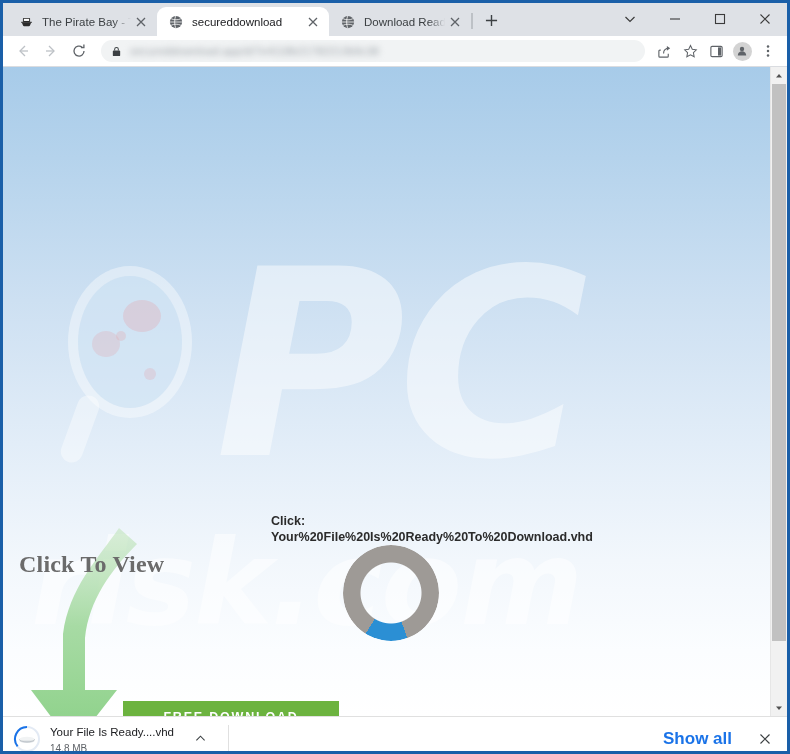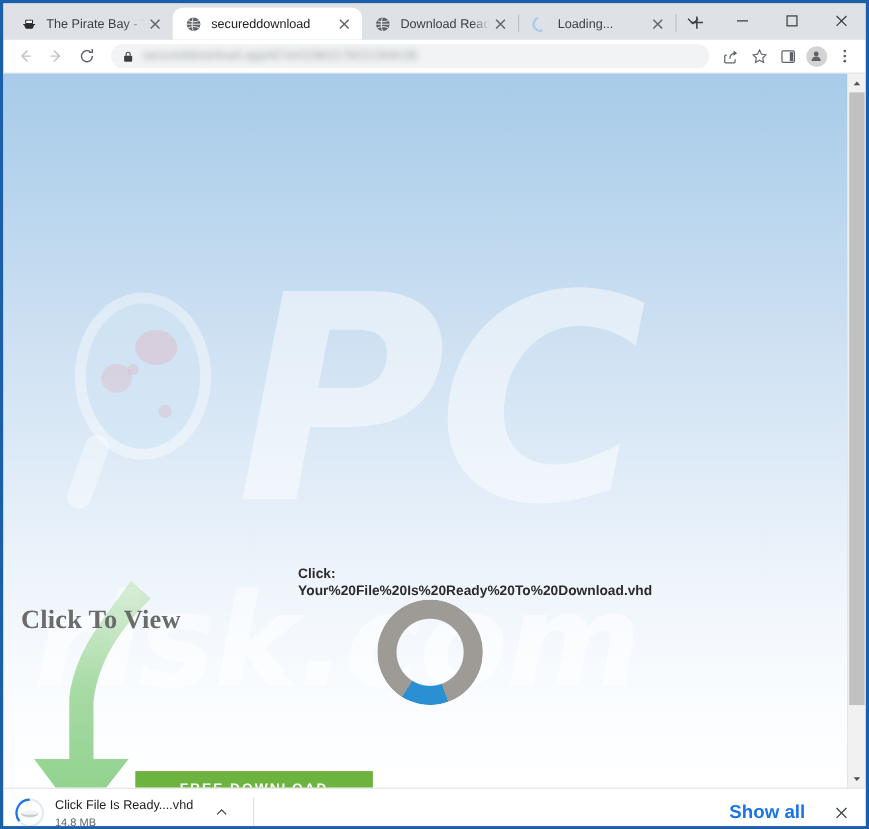--- a/index.html
+++ b/index.html
@@ -456,31 +456,20 @@
       <span class="tab-title">Download Ready</span>
       <span class="tab-close">
         <svg width="10" height="10" viewBox="0 0 10 10">
           <path d="M1 1 L9 9 M9 1 L1 9" stroke="#5f6368" stroke-width="1.3" fill="none"></path>
         </svg>
       </span>
     </div>
 
     <div class="tab-sep"></div>
 
-    <div class="tab w4">
-      <span class="tab-favicon">
-        <span class="spinner-ring"></span>
-      </span>
-      <span class="tab-title">Loading...</span>
-      <span class="tab-close">
-        <svg width="10" height="10" viewBox="0 0 10 10">
-          <path d="M1 1 L9 9 M9 1 L1 9" stroke="#5f6368" stroke-width="1.3" fill="none"></path>
-        </svg>
-      </span>
-    </div>
 
     <div class="tab-sep"></div>
 
     <div class="newtab">
       <svg width="13" height="13" viewBox="0 0 14 14">
         <path d="M7 1v12M1 7h12" stroke="#3c4043" stroke-width="1.5" fill="none"></path>
       </svg>
     </div>
 
     <div class="wincontrols">
@@ -637,21 +626,21 @@
       <span class="dl-icon">
         <svg width="28" height="28" viewBox="0 0 28 28">
           <circle cx="14" cy="14" r="12" fill="none" stroke="#e3eaf4" stroke-width="2"></circle>
           <path d="M14 2 A12 12 0 0 0 4.6 21.4" fill="none" stroke="#1a73e8" stroke-width="2"></path>
           <ellipse cx="14" cy="15.5" rx="7.6" ry="2.6" fill="#d9dde1"></ellipse>
           <path d="M6.4 15.5 v-1.2 a7.6 2.6 0 0 1 15.2 0 v1.2" fill="#f1f3f4"></path>
           <path d="M6.4 14.3 a7.6 2.6 0 0 0 15.2 0" fill="none" stroke="#b9bfc5" stroke-width="0.8"></path>
         </svg>
       </span>
       <span class="dl-text">
-        <span class="dl-name">Click File Is Ready....vhd</span>
+        <span class="dl-name">Your File Is Ready....vhd</span>
         <div class="dl-size">14.8 MB</div>
       </span>
       <span class="dl-caret">
         <svg width="11" height="11" viewBox="0 0 12 12">
           <path d="M1.5 8 L6 3.5 L10.5 8" stroke="#3c4043" stroke-width="1.2" fill="none"></path>
         </svg>
       </span>
     </div>
 
     <div class="shelf-sep"></div>

